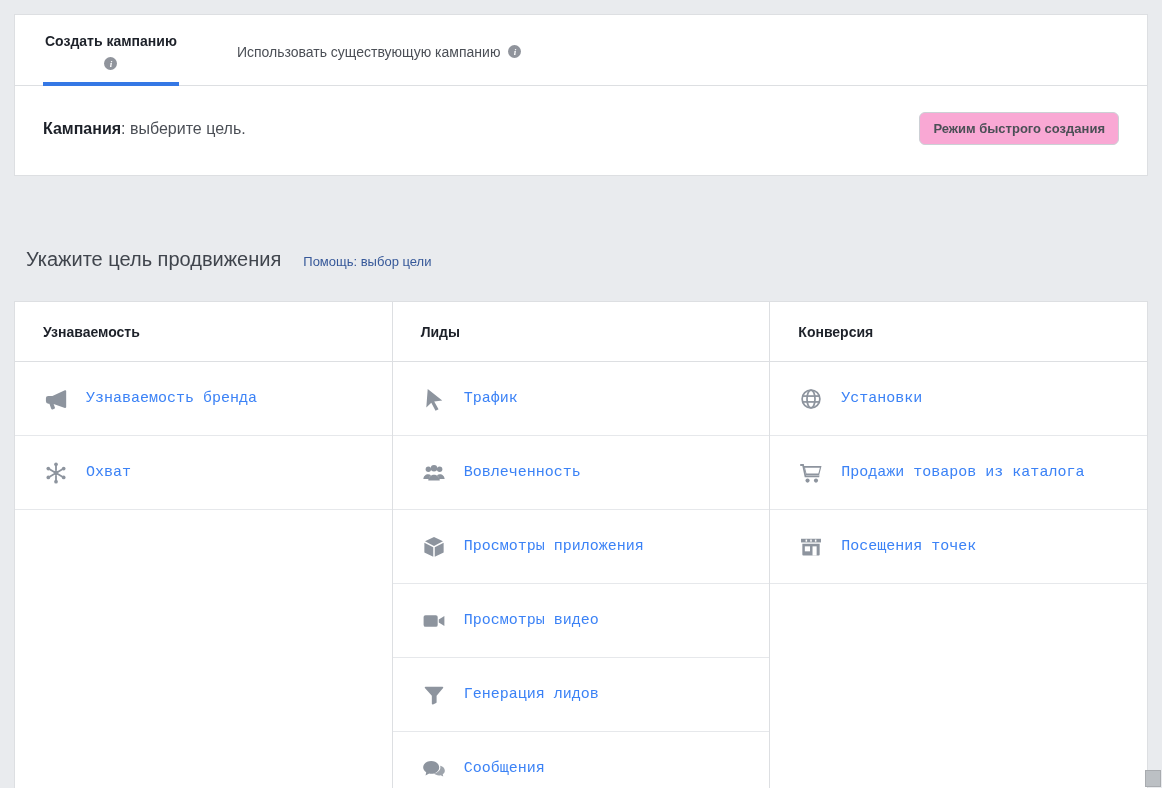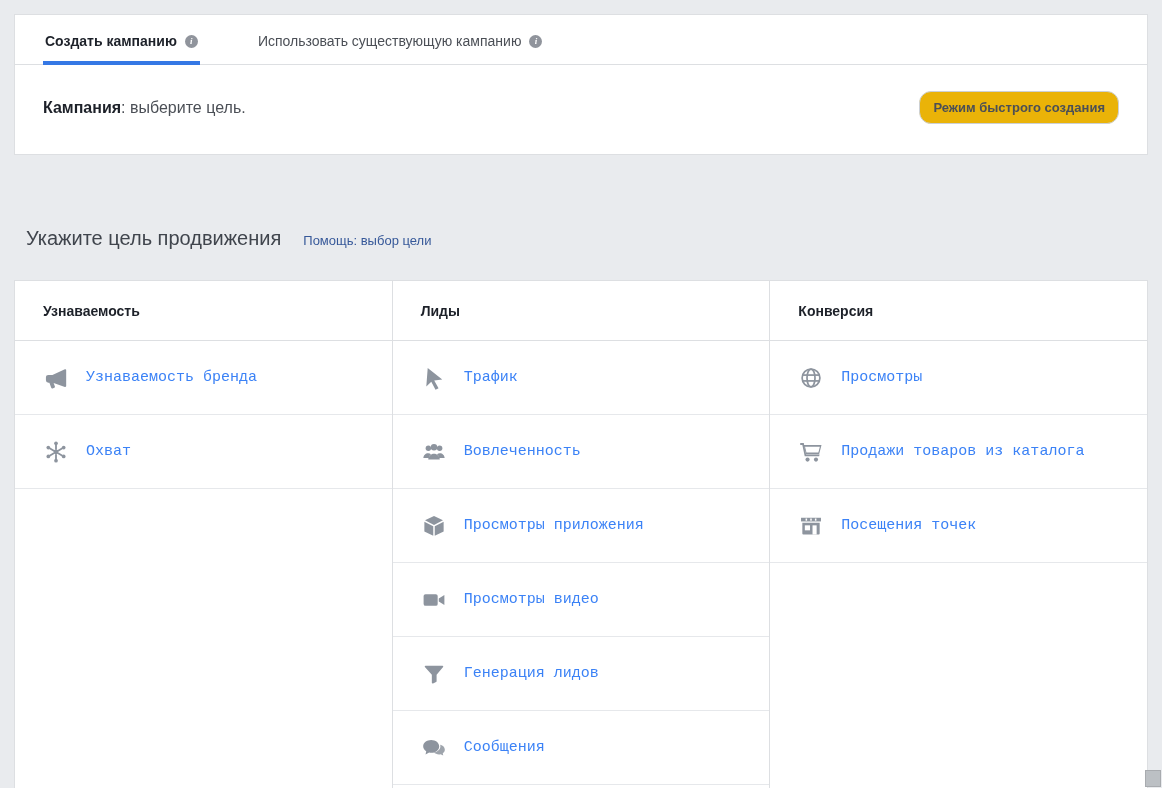--- a/index.html
+++ b/index.html
@@ -21,44 +21,44 @@
     padding:0 28px;
     border-bottom:1px solid #dddfe2;
   }
   .tab{
     position:relative;
     display:flex;align-items:center;gap:8px;
     padding:18px 2px 15px;
     font-size:14px;color:#4b4f56;
     cursor:pointer;
   }
-  .tab.active{font-weight:bold;color:#1d2129;}
+  .tab.active{font-weight:bold;color:#1d2129;flex-direction:column;}
   .tab.active::after{
     content:"";position:absolute;left:0;right:0;bottom:-1px;height:4px;
     background:#3578e5;
   }
   .info-icon{
     width:13px;height:13px;border-radius:50%;
     background:#90949c;color:#fff;
     display:inline-flex;align-items:center;justify-content:center;
     font-size:9px;font-family:"Liberation Serif",serif;font-style:italic;font-weight:bold;
     flex:0 0 auto;
   }
   .info-icon::after{content:"i";}
   .camp-row{
     display:flex;align-items:center;justify-content:space-between;
     padding:26px 28px 30px;
     gap:44px;
   }
   .camp-text{font-size:16px;color:#4b4f56;}
   .camp-text b{color:#1d2129;}
   .quick-btn{
-    background:#eab308;
+    background:#f9a8d4;
     border:1px solid #ccd0d5;
-    border-radius:12px;
+    border-radius:6px;
     padding:8px 13px;
     font-family:"Liberation Sans",sans-serif;
     font-size:13px;font-weight:bold;color:#4b4f56;
     cursor:pointer;
   }
   
   .obj-header{
     display:flex;align-items:baseline;gap:14px;
     margin:64px 14px 22px 18px;
   }
@@ -251,21 +251,21 @@
         <span class="obj-icon">
           <svg viewBox="0 0 24 24">
             <g fill="none" stroke="currentColor" stroke-width="1.6">
               <circle cx="12" cy="12" r="8.2"></circle>
               <ellipse cx="12" cy="12" rx="3.7" ry="8.2"></ellipse>
               <line x1="4.1" y1="9.3" x2="19.9" y2="9.3"></line>
               <line x1="4.1" y1="14.7" x2="19.9" y2="14.7"></line>
             </g>
           </svg>
         </span>
-        <span class="obj-label">Просмотры</span>
+        <span class="obj-label">Установки</span>
       </div>
       <div class="obj-row">
         <span class="obj-icon">
           <svg viewBox="0 0 24 24">
             <g fill="currentColor">
               <path d="M2.2 3.6h3l.5 2h16l-2.2 8.4H7.4L5.2 5.2H2.2zM7.8 12.4h11l1.4-5.2H6.5z" fill-rule="evenodd"></path>
               <path d="M2.2 3.6h3l2.2 10.4h12.1l2.2-8.4h-16l-.4-1.6z" opacity="0"></path>
               <path d="M5.2 4h-3v1.6h1.8l2.2 10.4h13.3l.4-1.6H7.5z"></path>
               <circle cx="8.8" cy="19" r="1.9"></circle>
               <circle cx="16.6" cy="19" r="1.9"></circle>

